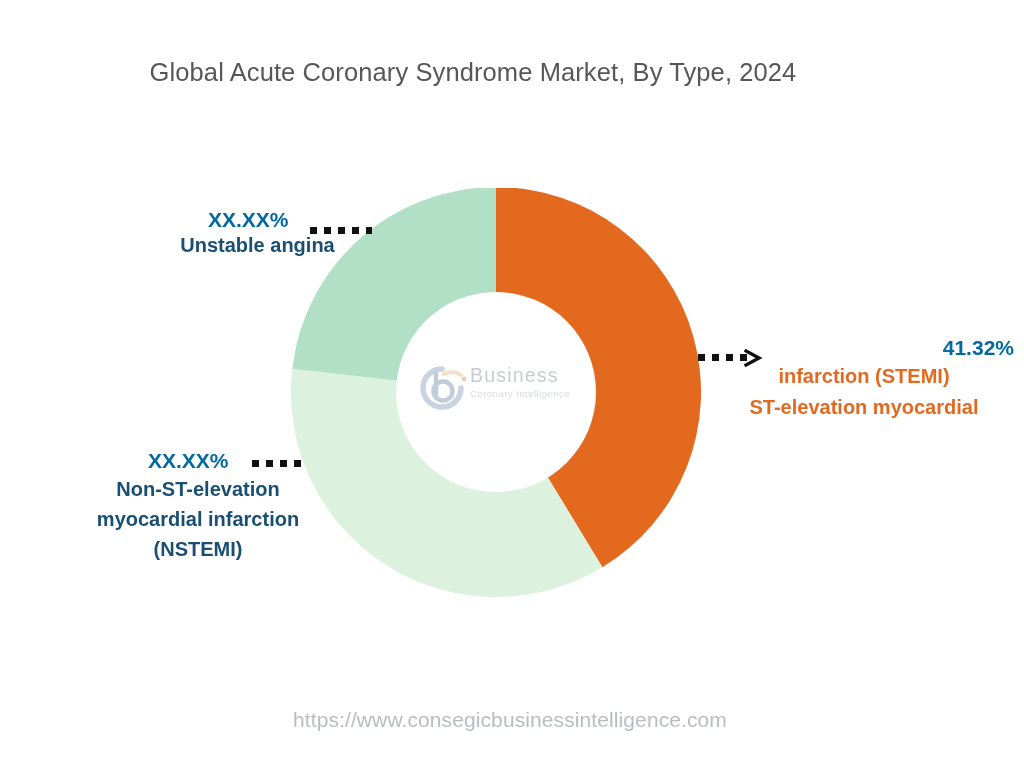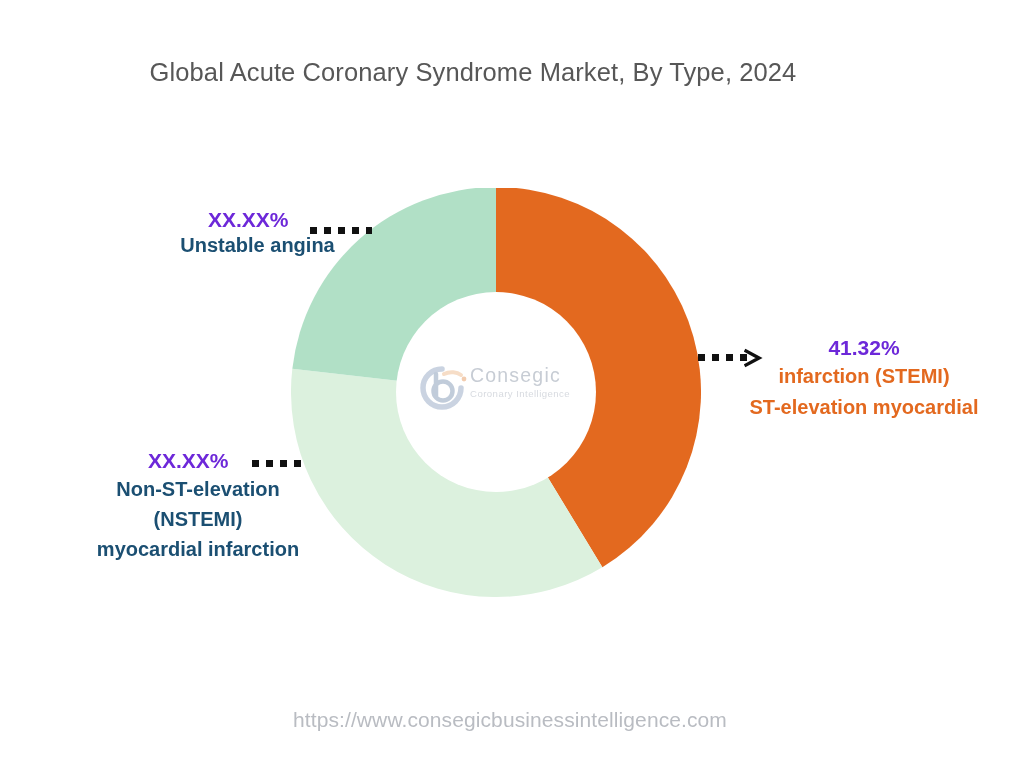--- a/index.html
+++ b/index.html
@@ -60,21 +60,21 @@
     color:#b6bcc6;
     letter-spacing:.45px;
     line-height:13px;
     margin-top:1px;
   }
 
   
   .callout{position:absolute;}
   .callout .pct{
     font-weight:bold;
-    color:#6d28d9;
+    color:#0369a1;
     font-size:21px;
     line-height:26px;
     white-space:nowrap;
   }
   .callout .name{
     font-weight:bold;
     font-size:20px;
     line-height:25px;
     white-space:nowrap;
   }
@@ -93,21 +93,21 @@
     text-align:center;
   }
   #callout-nstemi .pct{text-align:left;padding-left:70px;}
   #callout-nstemi .name{color:#1b4f72;text-align:center;line-height:30px;}
 
   
   #callout-stemi{
     left:714px;top:335px;width:300px;
     text-align:center;
   }
-  #callout-stemi .pct{text-align:center;padding-left:0;}
+  #callout-stemi .pct{text-align:right;padding-left:0;}
   #callout-stemi .name{color:#e3691f;text-align:center;line-height:31px;}
 
   
   .leader{position:absolute;pointer-events:none;}
   .leader .dots{
     position:absolute;
     height:7px;
     background-image:
       repeating-linear-gradient(to right,#111 0 7px,transparent 7px 14px);
   }
@@ -154,21 +154,21 @@
 
   <div class="watermark">
     <svg class="wm-mark" viewBox="0 0 52 52">
       <path d="M26 7 A19 19 0 1 0 45 26" fill="none" stroke="#9fb0c9" stroke-width="5.5" stroke-linecap="round"></path>
       <path d="M20 12 L20 34" stroke="#8fa3bd" stroke-width="4.5" stroke-linecap="round" fill="none"></path>
       <circle cx="27" cy="29" r="9.5" fill="none" stroke="#8fa3bd" stroke-width="4.5"></circle>
       <path d="M28 12 C34 9 41 10 45 13" fill="none" stroke="#f0c29a" stroke-width="4" stroke-linecap="round"></path>
       <circle cx="48" cy="17" r="2.4" fill="#e8a46f"></circle>
     </svg>
     <div class="wm-text">
-      <div class="wm-name">Consegic</div>
+      <div class="wm-name">Business</div>
       <div class="wm-sub">Coronary Intelligence</div>
     </div>
   </div>
 
   <div class="leader" id="leader-unstable-angina">
     <div class="dots"></div>
   </div>
 
   <div class="leader" id="leader-nstemi">
     <div class="dots"></div>
@@ -182,22 +182,22 @@
   </div>
 
   <div class="callout" id="callout-unstable-angina">
     <div class="pct">XX.XX%</div>
     <div class="name">Unstable angina</div>
   </div>
 
   <div class="callout" id="callout-nstemi">
     <div class="pct">XX.XX%</div>
     <div class="name">Non-ST-elevation</div>
+    <div class="name">myocardial infarction</div>
     <div class="name">(NSTEMI)</div>
-    <div class="name">myocardial infarction</div>
   </div>
 
   <div class="callout" id="callout-stemi">
     <div class="pct">41.32%</div>
     <div class="name">infarction (STEMI)</div>
     <div class="name">ST-elevation myocardial</div>
   </div>
 
   <div class="footer-url">https://www.consegicbusinessintelligence.com</div>
 

